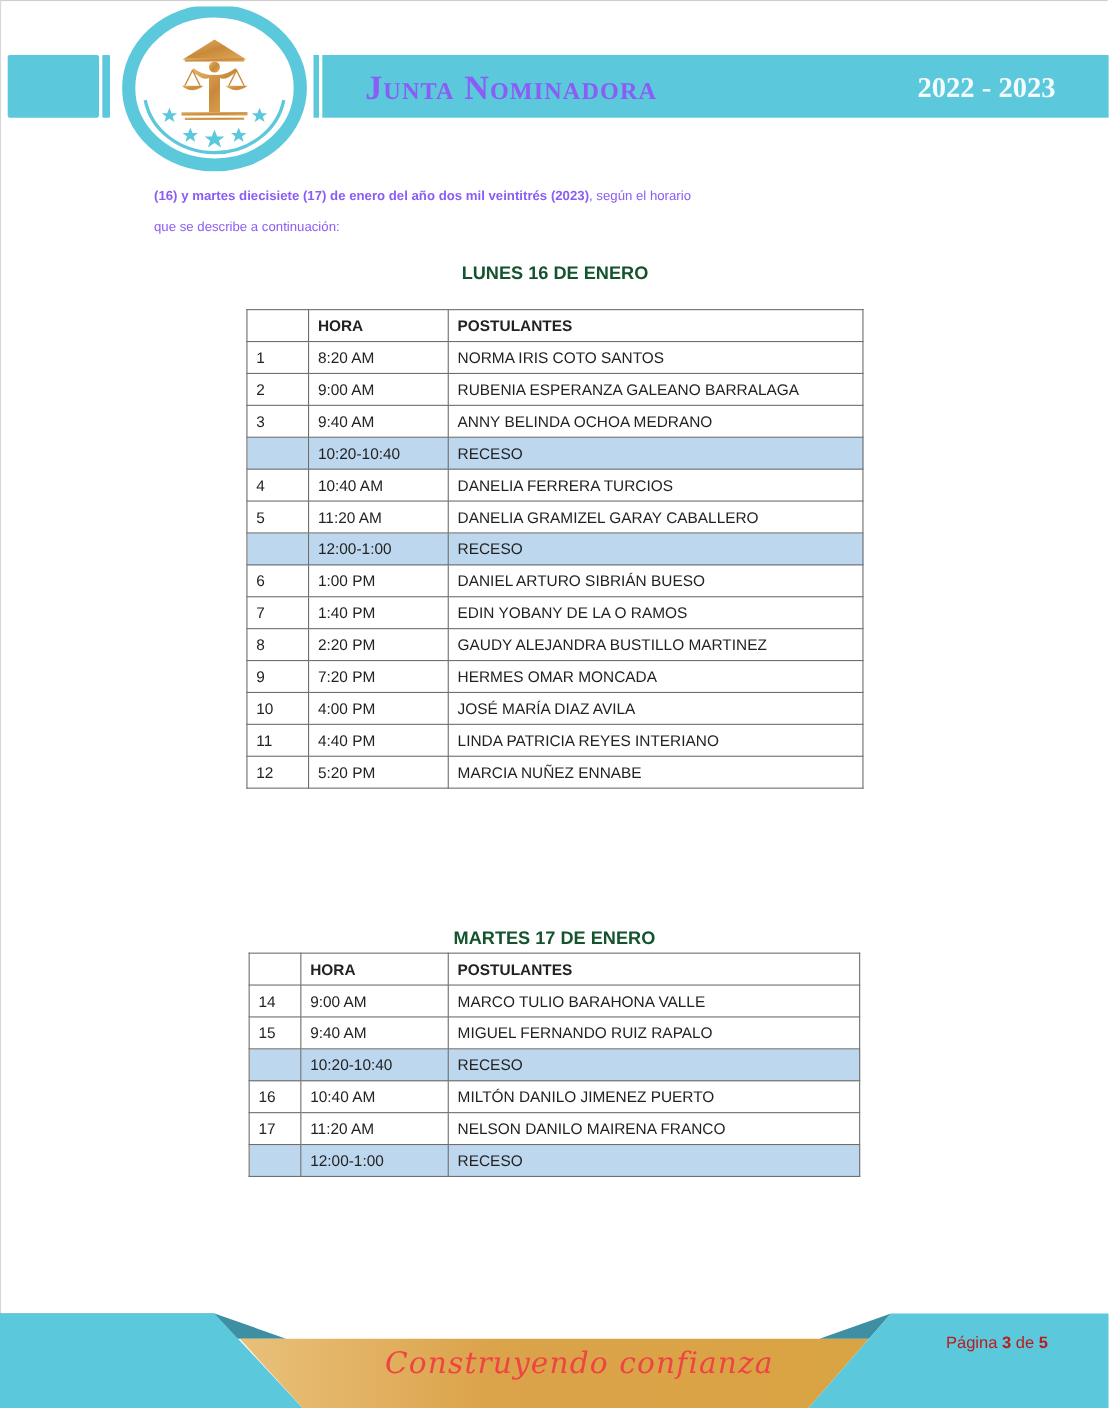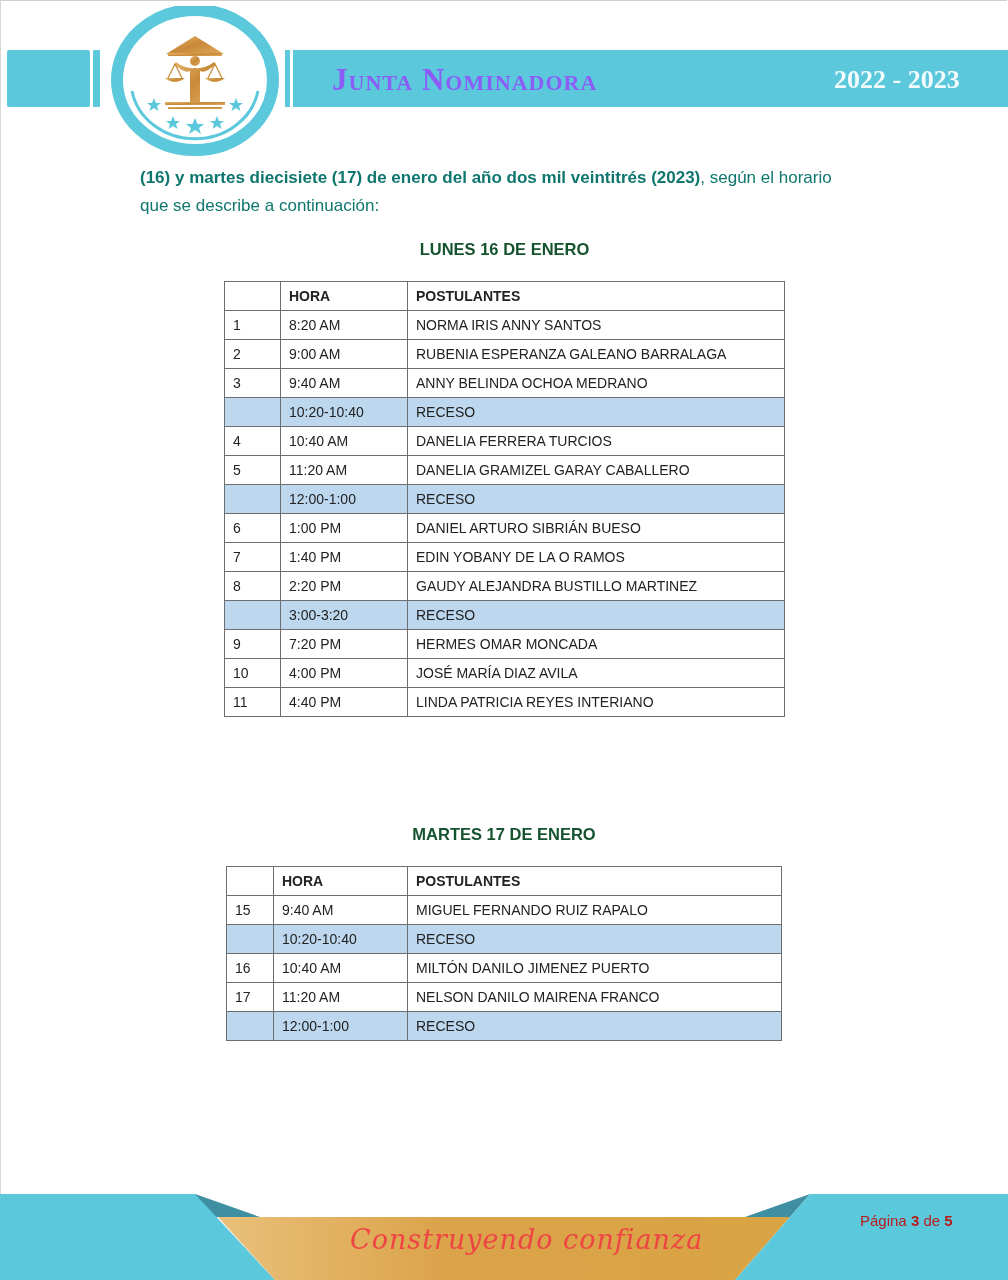--- a/index.html
+++ b/index.html
@@ -41,22 +41,22 @@
       position: absolute; left: 834px; top: 58px; height: 44px; line-height: 44px;
       font-family: "Liberation Serif", serif; font-weight: bold;
       color: #f3fbfd; font-size: 26px;
     }
     .logo {
       position: absolute; left: 110px; top: 6px; width: 170px; height: 150px;
     }
     
     .intro {
       position: absolute; left: 140px; top: 164px; width: 760px;
-      font-family: "Liberation Sans", sans-serif; font-size: 17px; line-height: 28px;
-      color: #0f766e;
+      font-family: "Liberation Sans", sans-serif; font-size: 12px; line-height: 28px;
+      color: #8b5cf6;
     }
     .intro b { font-weight: bold; }
     .section-title {
       position: absolute; font-weight: bold; font-size: 16.5px; color: #14532d;
       text-align: center;
     }
     
     table.sched {
       position: absolute; border-collapse: collapse;
       font-size: 14px; color: #222;
@@ -143,21 +143,21 @@
     </colgroup>
   <tbody>
       <tr class="head">
     <td></td>
     <td>HORA</td>
     <td>POSTULANTES</td>
   </tr>
   <tr>
         <td>1</td>
         <td>8:20 AM</td>
-        <td>NORMA IRIS ANNY SANTOS</td>
+        <td>NORMA IRIS COTO SANTOS</td>
       </tr>
   <tr>
         <td>2</td>
         <td>9:00 AM</td>
         <td>RUBENIA ESPERANZA GALEANO BARRALAGA</td>
       </tr>
   <tr>
         <td>3</td>
         <td>9:40 AM</td>
         <td>ANNY BELINDA OCHOA MEDRANO</td>
@@ -190,57 +190,62 @@
   <tr>
         <td>7</td>
         <td>1:40 PM</td>
         <td>EDIN YOBANY DE LA O RAMOS</td>
       </tr>
   <tr>
         <td>8</td>
         <td>2:20 PM</td>
         <td>GAUDY ALEJANDRA BUSTILLO MARTINEZ</td>
       </tr>
-  <tr class="break">
-        <td></td>
-        <td>3:00-3:20</td>
-        <td>RECESO</td>
-      </tr>
   <tr>
         <td>9</td>
         <td>7:20 PM</td>
         <td>HERMES OMAR MONCADA</td>
       </tr>
   <tr>
         <td>10</td>
         <td>4:00 PM</td>
         <td>JOSÉ MARÍA DIAZ AVILA</td>
       </tr>
   <tr>
         <td>11</td>
         <td>4:40 PM</td>
         <td>LINDA PATRICIA REYES INTERIANO</td>
       </tr>
+  <tr>
+        <td>12</td>
+        <td>5:20 PM</td>
+        <td>MARCIA NUÑEZ ENNABE</td>
+      </tr>
 </tbody>
   </table>
 
-<div class="section-title" style="left:226px; top:825px; width:556px;">MARTES 17 DE ENERO</div>
+<div class="section-title" style="left:226px; top:844px; width:556px;">MARTES 17 DE ENERO</div>
 
 <table class="sched" style="left:226px; top:866px; width:556px;">
   <colgroup>
       <col style="width:47px">
       <col style="width:134px">
       <col>
     </colgroup>
   <tbody>
       <tr class="head">
     <td></td>
     <td>HORA</td>
     <td>POSTULANTES</td>
   </tr>
+  <tr>
+        <td>14</td>
+        <td>9:00 AM</td>
+        <td>MARCO TULIO BARAHONA VALLE</td>
+      </tr>
   <tr>
         <td>15</td>
         <td>9:40 AM</td>
         <td>MIGUEL FERNANDO RUIZ RAPALO</td>
       </tr>
   <tr class="break">
         <td></td>
         <td>10:20-10:40</td>
         <td>RECESO</td>
       </tr>

